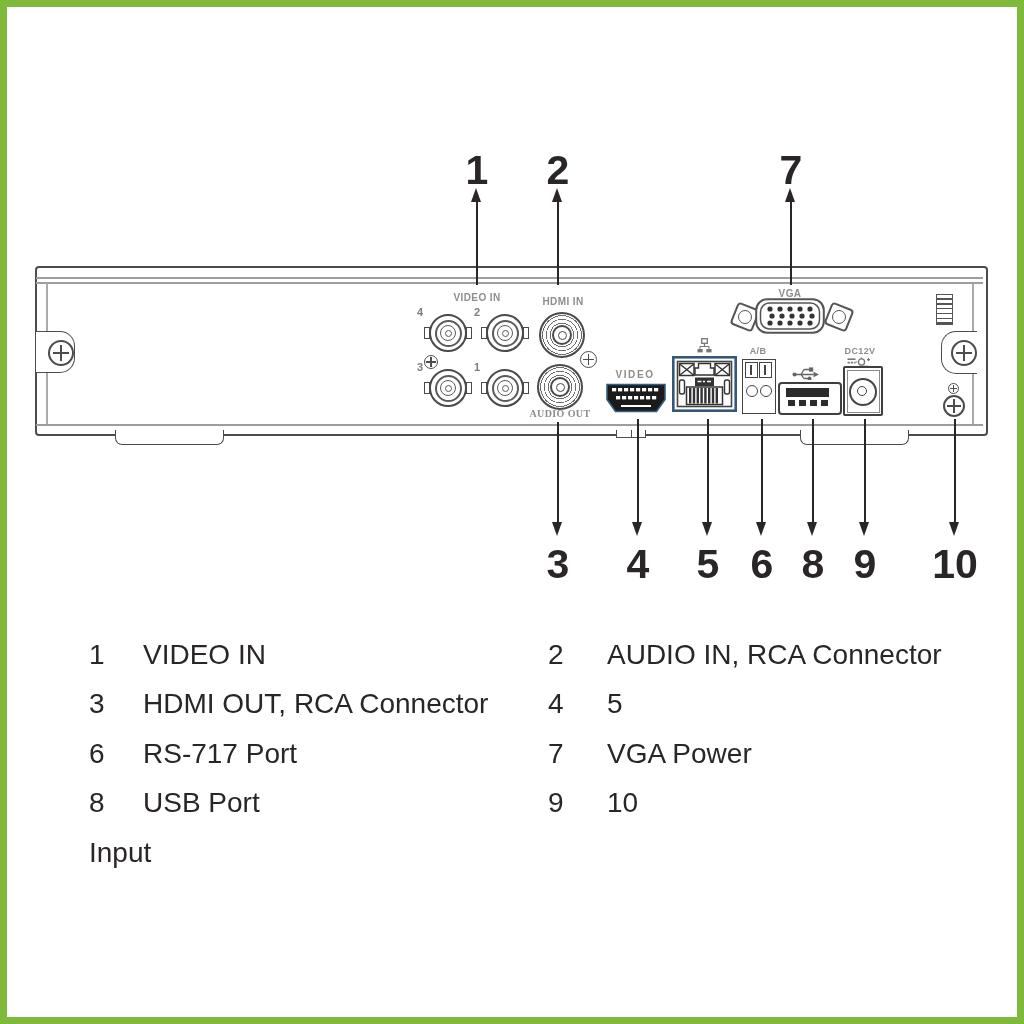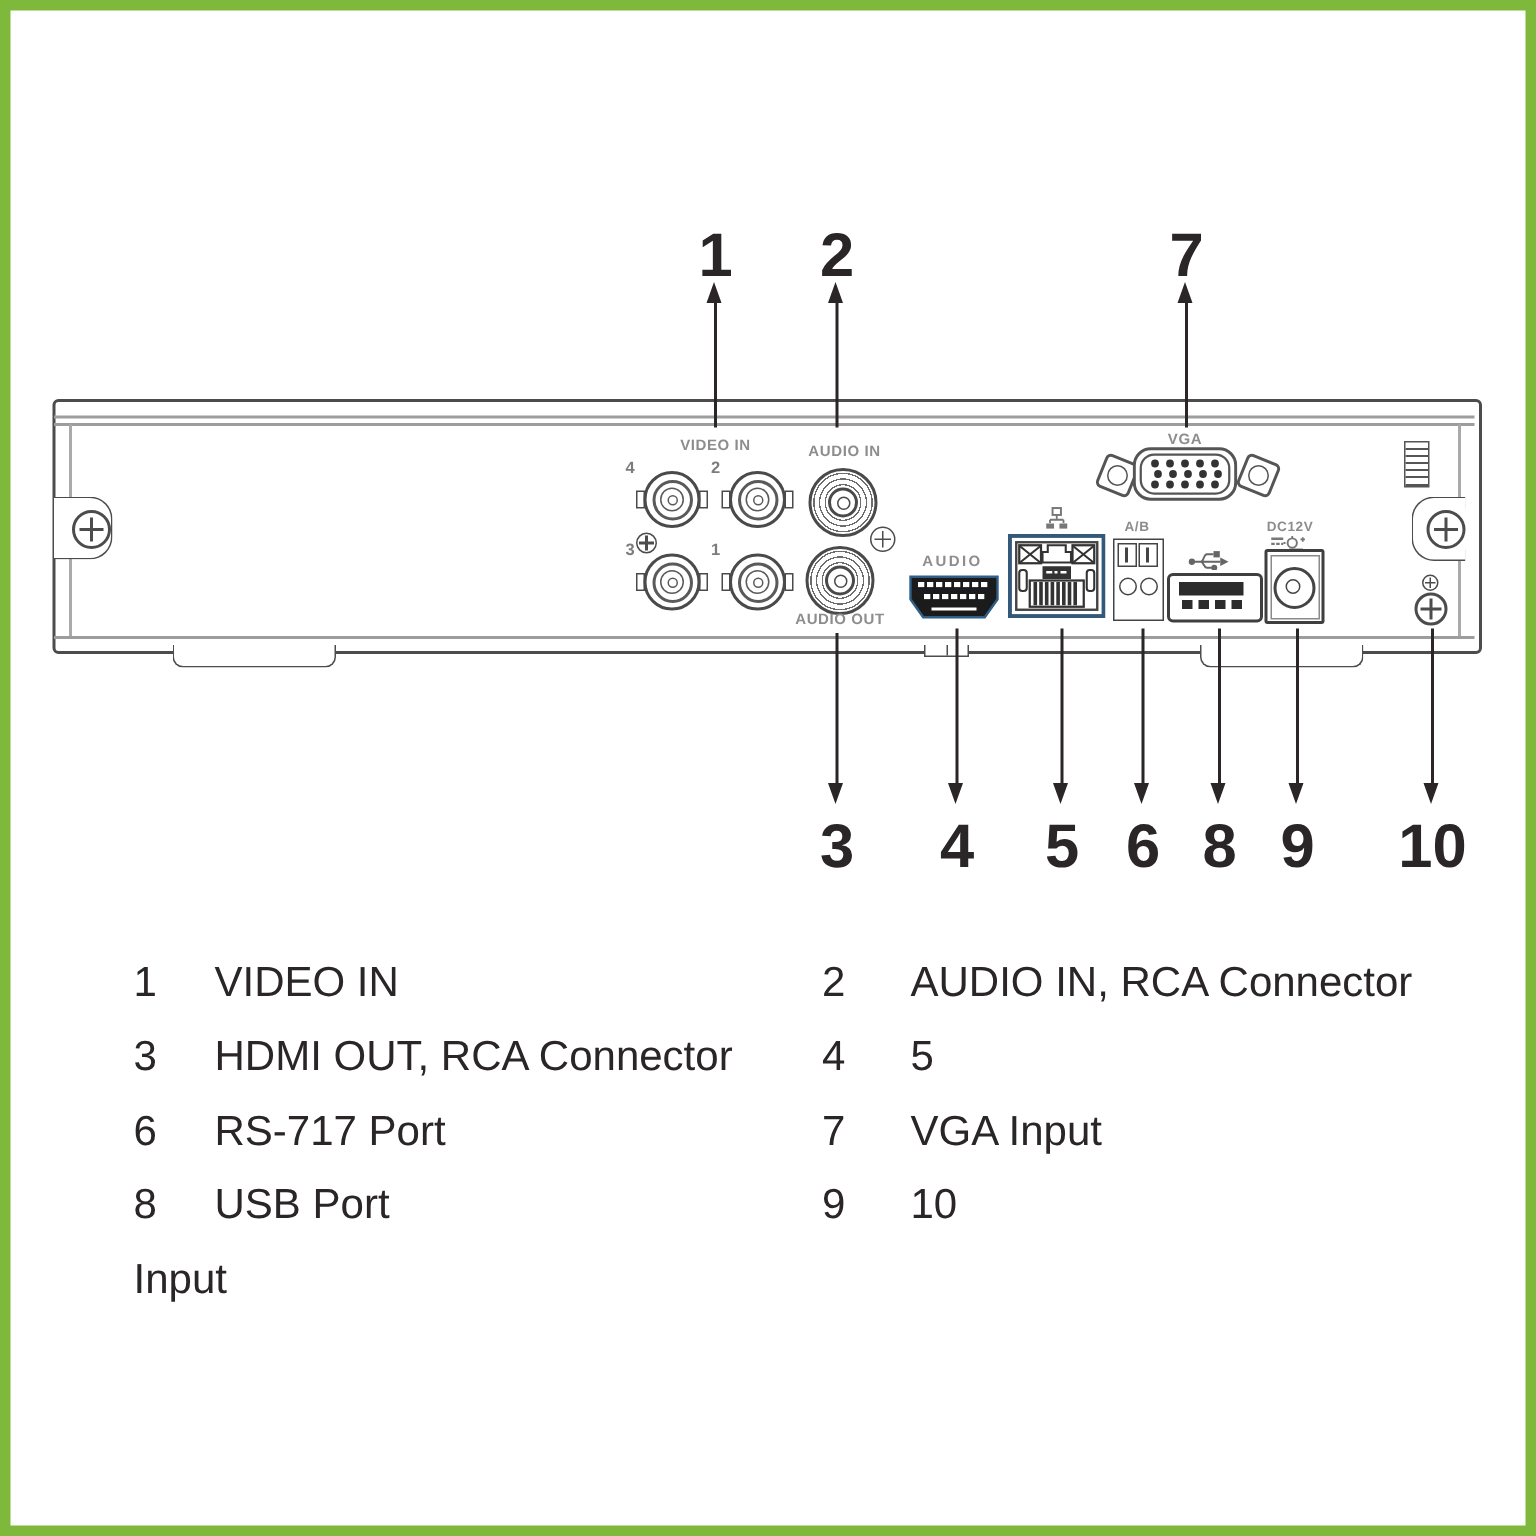--- a/index.html
+++ b/index.html
@@ -129,33 +129,33 @@
   <div class="abs bnc" style="left:486px;top:369px;">
     <div class="lug lug-l"></div>
       <div class="lug lug-r"></div>
     <div class="r1"></div>
       <div class="r2"></div>
       <div class="r3"></div>
       <div class="r4"></div>
   </div>
   <div class="abs screw screw-sm" style="left:424px;top:355px;width:12px;height:12px;"></div>
 
-  <div class="abs plabel" style="left:526px;top:296px;width:74px;">AUDIO IN</div>
+  <div class="abs plabel" style="left:526px;top:296px;width:74px;">HDMI IN</div>
   <div class="abs rca" style="left:539px;top:312px;">
     <div class="hub"></div>
       <div class="dot"></div>
   </div>
   <div class="abs screw screw-sm" style="left:580px;top:351px;width:15px;height:15px;"></div>
   <div class="abs rca" style="left:537px;top:364px;">
     <div class="hub"></div>
       <div class="dot"></div>
   </div>
-  <div class="abs plabel" style="left:521px;top:408px;width:78px;">AUDIO OUT</div>
-
-  <div class="abs plabel" style="left:608px;top:369px;width:54px;letter-spacing:1.6px;">AUDIO</div>
+  <div class="abs plabel" style="left:521px;top:408px;width:78px;font-family:Liberation Serif, serif;">AUDIO OUT</div>
+
+  <div class="abs plabel" style="left:608px;top:369px;width:54px;letter-spacing:1.6px;">VIDEO</div>
   <svg class="abs" style="left:605px;top:383px;" width="62" height="31" viewBox="0 0 62 31">
     <path d="M2 1.5 h58 v15 l-8.5 12 h-41 L2 16.5 z" fill="#1b1b1b" stroke="#2f5e86" stroke-width="1.6"></path>
     <g fill="#fff">
       <rect x="7" y="5" width="4.2" height="3.4"></rect>
         <rect x="13" y="5" width="4.2" height="3.4"></rect>
       <rect x="19" y="5" width="4.2" height="3.4"></rect>
         <rect x="25" y="5" width="4.2" height="3.4"></rect>
       <rect x="31" y="5" width="4.2" height="3.4"></rect>
         <rect x="37" y="5" width="4.2" height="3.4"></rect>
       <rect x="43" y="5" width="4.2" height="3.4"></rect>
@@ -312,21 +312,21 @@
 
     <div>3</div>
     <div>HDMI OUT, RCA Connector</div>
     <div>4</div>
 
     <div>5</div>
     <div>6</div>
     <div>RS-717 Port</div>
 
     <div>7</div>
-    <div>VGA Input</div>
+    <div>VGA Power</div>
     <div>8</div>
     <div>USB Port</div>
 
     <div>9</div>
     <div>10</div>
     <div>Input</div>
   </div>
 </div>
 
 </body></html>

